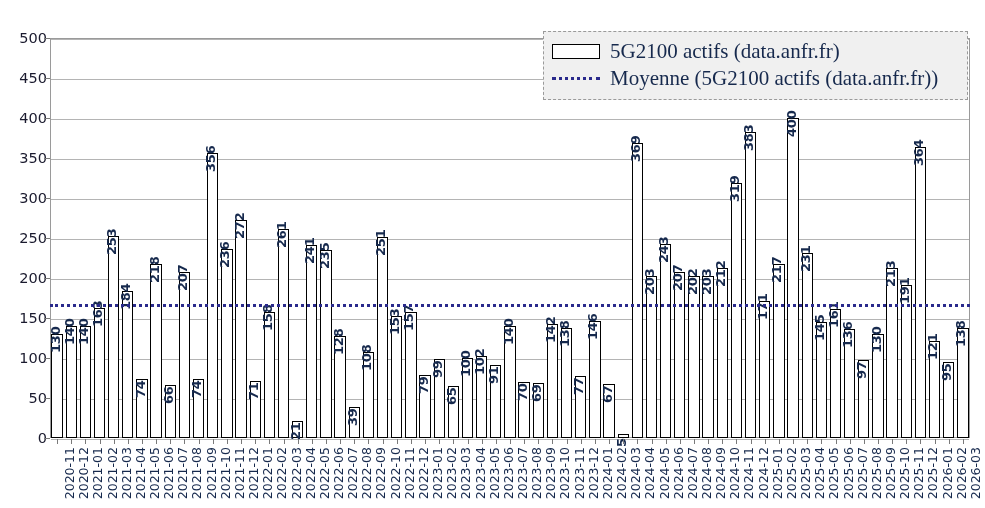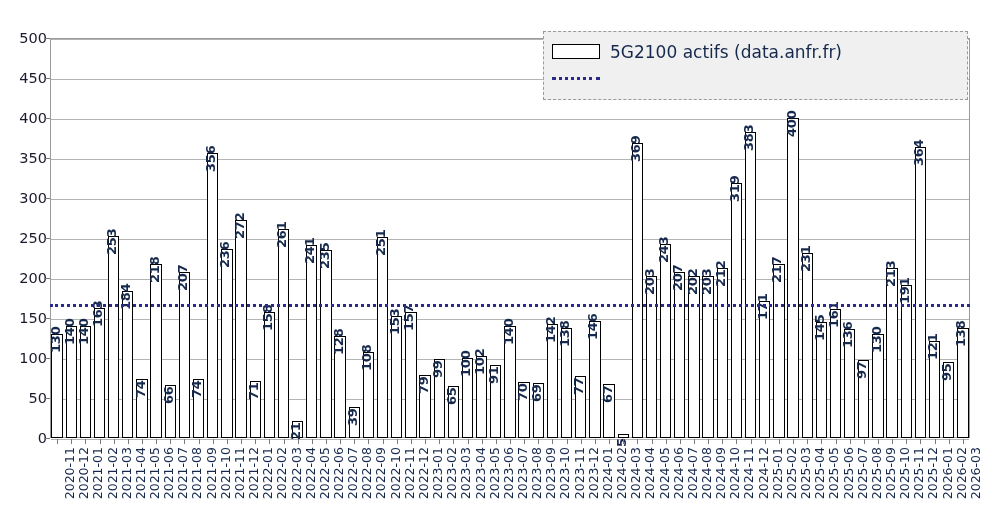--- a/index.html
+++ b/index.html
@@ -139,23 +139,24 @@
     flex: 0 0 auto;
   }
   .legend-swatch-line {
     width: 48px;
     height: 0;
     border-top: 3px dotted #2a2a8c;
     margin-right: 10px;
     flex: 0 0 auto;
   }
   .legend-text {
-    font-size: 17px;
+    font-size: 21px;
     color: #16294d;
     white-space: nowrap;
+    font-family: Liberation Serif, serif;
   }
 </style>
 </head>
 <body>
 
 <div id="chart-root">
 
   <div class="plot-frame">
       <div class="gridline" style="top: 400px;"></div>
       <div class="gridline" style="top: 360px;"></div>
@@ -463,16 +464,17 @@
       <div class="xtick-label" style="left: 967.923px;">2026-03</div>
     </div>
 
   <div class="legend">
     <div class="legend-row">
       <span class="legend-swatch-bar"></span>
       <span class="legend-text">5G2100 actifs (data.anfr.fr)</span>
     </div>
     <div class="legend-row">
       <span class="legend-swatch-line"></span>
+      <span class="legend-text">Moyenne (5G2100 actifs (data.anfr.fr))</span>
     </div>
   </div>
 
 </div>
 
 </body></html>

